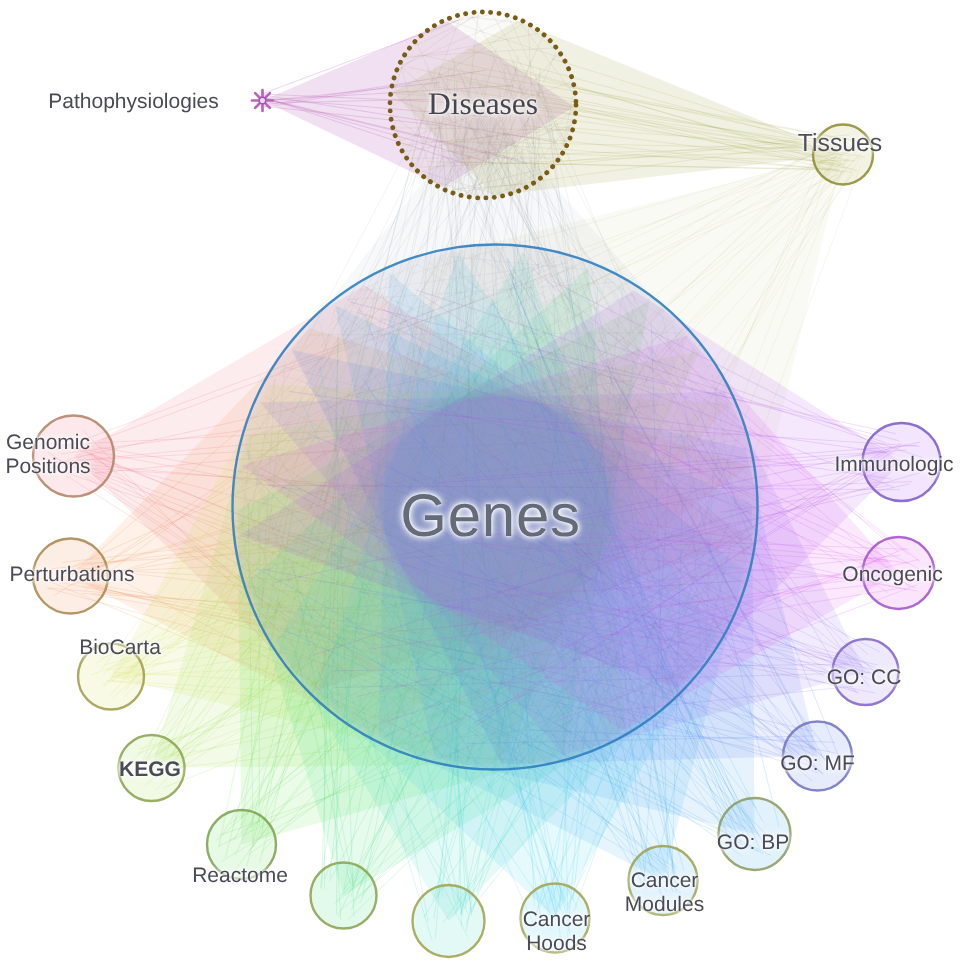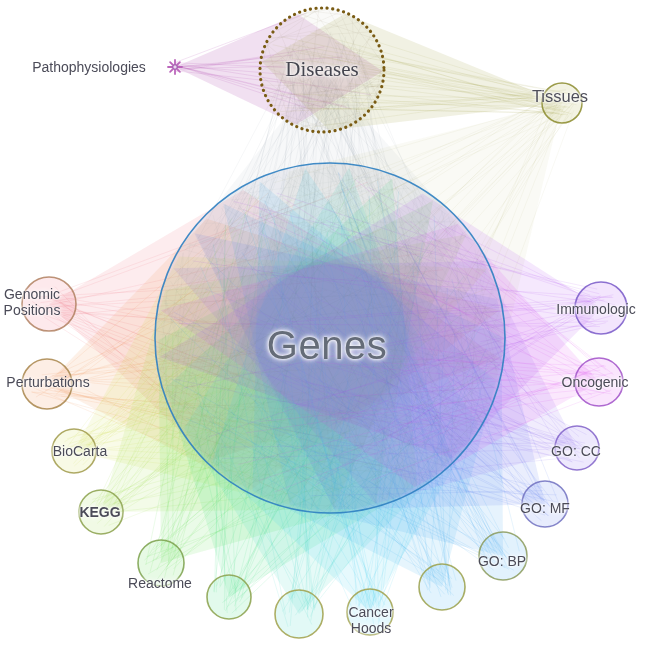--- a/index.html
+++ b/index.html
@@ -803,23 +803,24 @@
       </g>
     </svg>
 
   <div class="labels">
     <div class="nlabel genes-label" style="left: 327px; top: 345px;">Genes</div>
     <div class="nlabel diseases-label" style="left: 322px; top: 70px; font-family: Liberation Serif, serif;">Diseases</div>
     <div class="nlabel" style="left: 89px; top: 68px;">Pathophysiologies</div>
     <div class="nlabel tissues-label" style="left: 560px; top: 96px;">Tissues</div>
     <div class="nlabel wrap" style="width: 86px; left: 32px; top: 303px;">Genomic Positions</div>
     <div class="nlabel" style="left: 48px; top: 383px;">Perturbations</div>
-    <div class="nlabel" style="left: 72px; top: 452px; padding-left: 16px;">BioCarta</div>
+    <div class="nlabel" style="left: 72px; top: 432px; padding-left: 16px;">BioCarta</div>
     <div class="nlabel" style="left: 100px; top: 513px; font-weight: bold;">KEGG</div>
     <div class="nlabel" style="left: 160px; top: 564px; margin-top: 20px;">Reactome</div>
     <div class="nlabel wrap" style="width: 72px; left: 371px; top: 621px;">Cancer Hoods</div>
+    <div class="nlabel wrap" style="width: 84px; left: 443px; top: 595px;">Cancer Modules</div>
     <div class="nlabel" style="left: 502px; top: 562px;">GO: BP</div>
     <div class="nlabel" style="left: 545px; top: 509px;">GO: MF</div>
     <div class="nlabel" style="left: 576px; top: 452px;">GO: CC</div>
     <div class="nlabel" style="left: 595px; top: 383px;">Oncogenic</div>
     <div class="nlabel" style="left: 596px; top: 310px;">Immunologic</div>
   </div>
 </div>
 
 </body></html>

